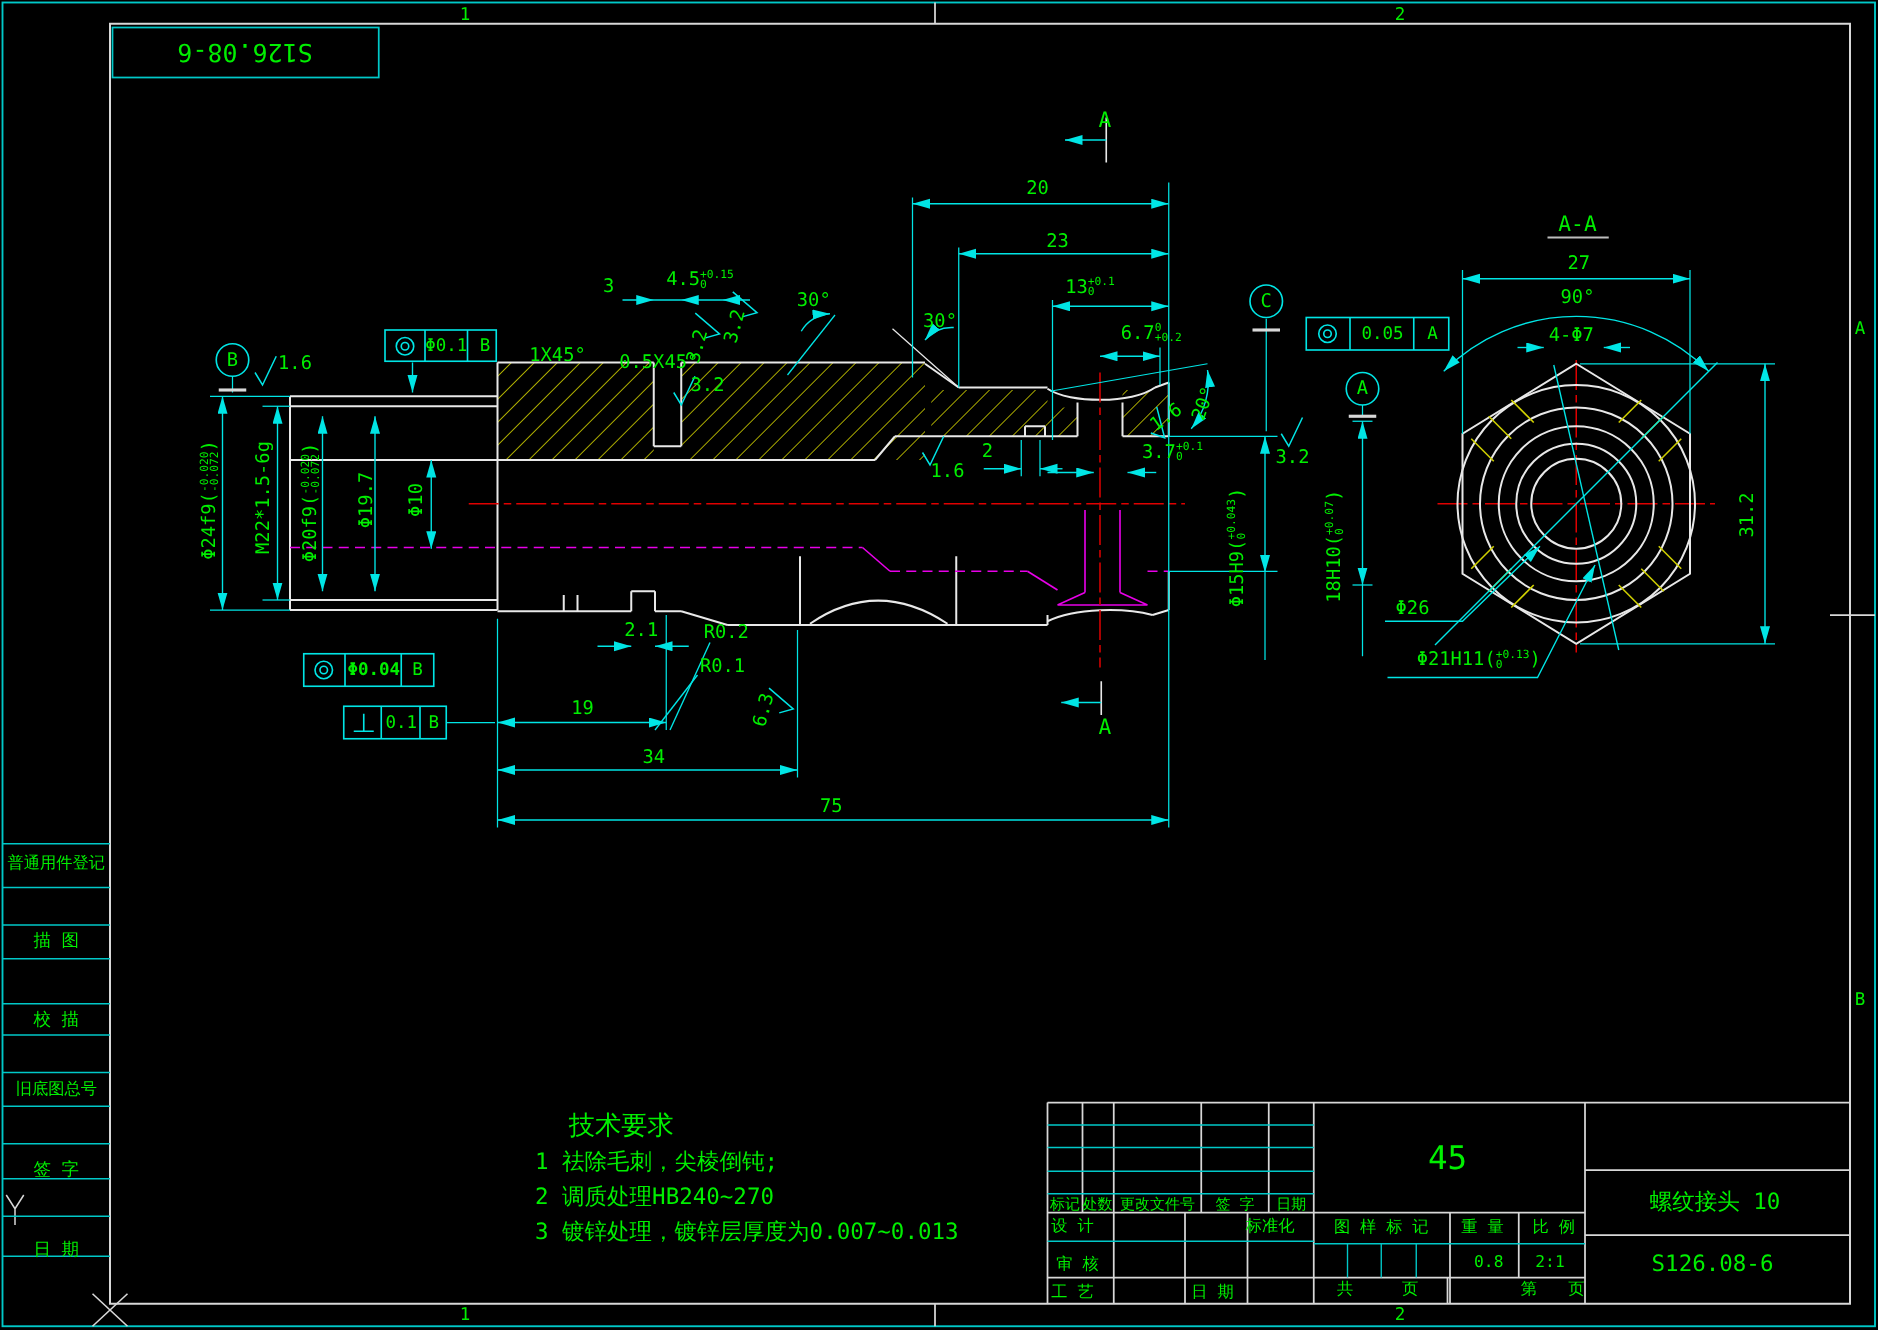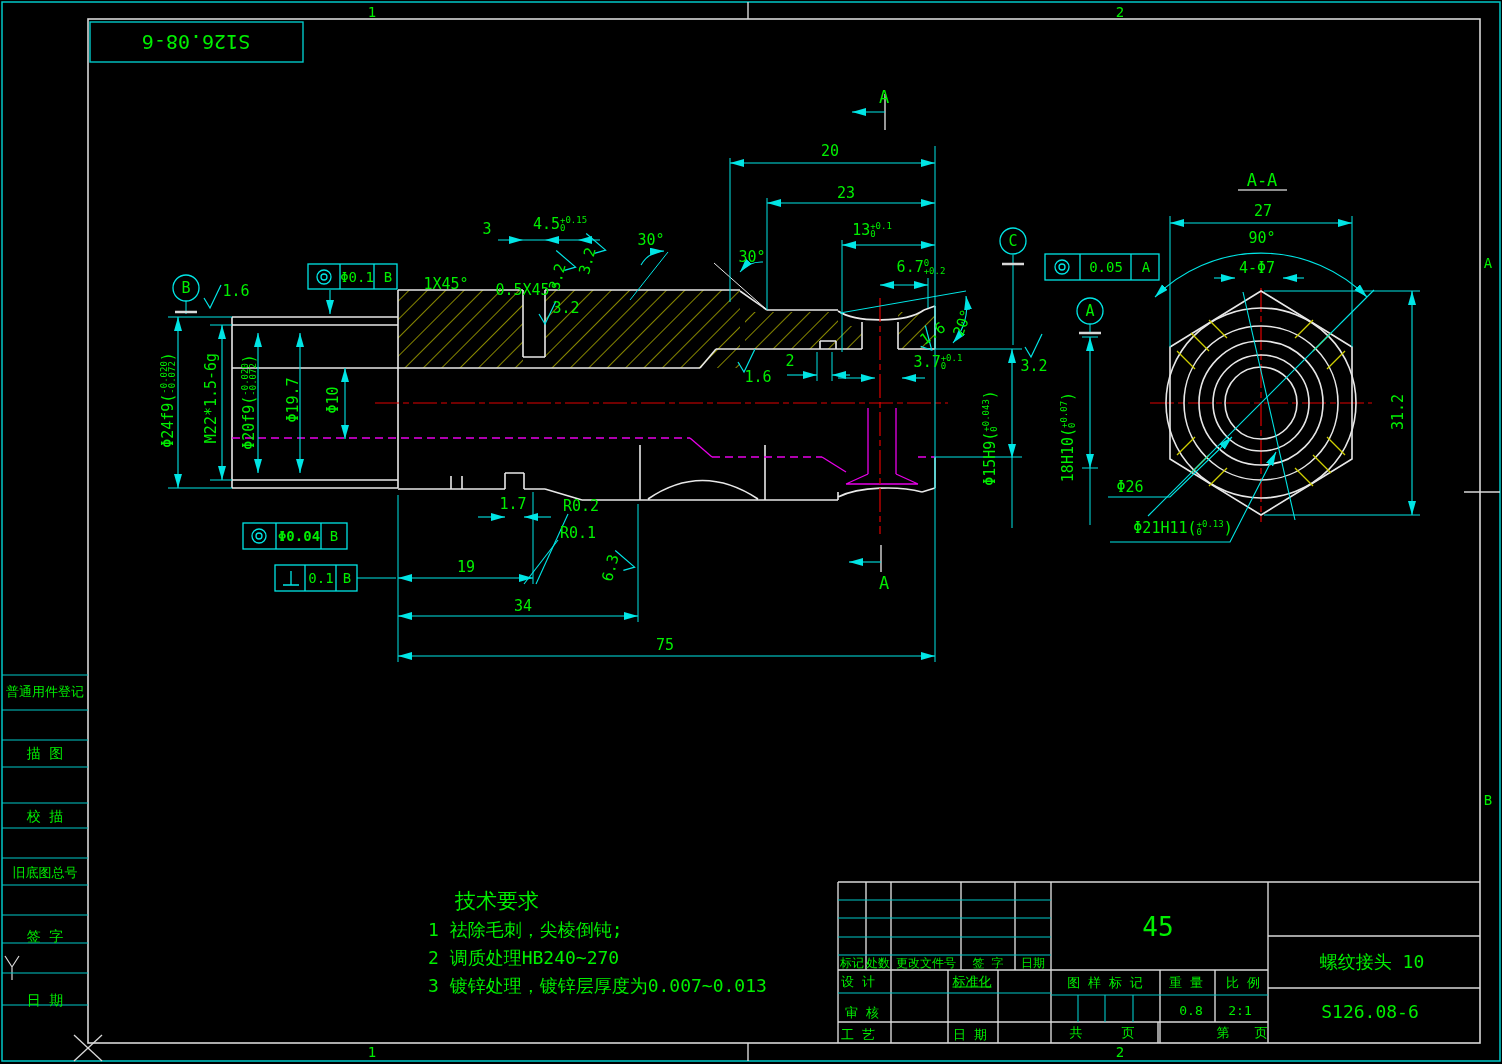--- a/index.html
+++ b/index.html
@@ -328,21 +328,21 @@
         <span>-0.020</span>
         <span>-0.072</span>
       </span>)</div>
     <div class="ann" style="left: 211px; top: 398px; transform: translate(-50%, -50%) rotate(-90deg);">M22*1.5-6g</div>
     <div class="ann" style="left: 249px; top: 402px; transform: translate(-50%, -50%) rotate(-90deg);">Φ20f9(<span class="st">
         <span>-0.020</span>
         <span>-0.072</span>
       </span>)</div>
     <div class="ann" style="left: 293px; top: 400px; transform: translate(-50%, -50%) rotate(-90deg);">Φ19.7</div>
     <div class="ann" style="left: 333px; top: 400px; transform: translate(-50%, -50%) rotate(-90deg);">Φ10</div>
-    <div class="ann" style="left: 513px; top: 504px; transform: translate(-50%, -50%) rotate(0deg);">1.7</div>
+    <div class="ann" style="left: 513px; top: 504px; transform: translate(-50%, -50%) rotate(0deg);">2.1</div>
     <div class="ann" style="left: 581px; top: 506px; transform: translate(-50%, -50%) rotate(0deg);">R0.2</div>
     <div class="ann" style="left: 578px; top: 533px; transform: translate(-50%, -50%) rotate(0deg);">R0.1</div>
     <div class="ann" style="left: 466px; top: 567px; transform: translate(-50%, -50%) rotate(0deg);">19</div>
     <div class="ann" style="left: 611px; top: 568px; transform: translate(-50%, -50%) rotate(-75deg);">6.3</div>
     <div class="ann" style="left: 523px; top: 606px; transform: translate(-50%, -50%) rotate(0deg);">34</div>
     <div class="ann" style="left: 665px; top: 645px; transform: translate(-50%, -50%) rotate(0deg);">75</div>
     <div class="ann" style="left: 1262px; top: 180px; font-size: 17px; transform: translate(-50%, -50%) rotate(0deg);">A-A</div>
     <div class="ann" style="left: 1263px; top: 211px; transform: translate(-50%, -50%) rotate(0deg);">27</div>
     <div class="ann" style="left: 1262px; top: 238px; transform: translate(-50%, -50%) rotate(0deg);">90°</div>
     <div class="ann" style="left: 1257px; top: 268px; transform: translate(-50%, -50%) rotate(0deg);">4-Φ7</div>
@@ -372,21 +372,21 @@
     <div class="ann" style="left: 45px; top: 816px; font-size: 14px; transform: translate(-50%, -50%) rotate(0deg);">校  描</div>
     <div class="ann" style="left: 45px; top: 872px; font-size: 13px; transform: translate(-50%, -50%) rotate(0deg);">旧底图总号</div>
     <div class="ann" style="left: 45px; top: 936px; font-size: 14px; transform: translate(-50%, -50%) rotate(0deg);">签  字</div>
     <div class="ann" style="left: 45px; top: 1000px; font-size: 14px; transform: translate(-50%, -50%) rotate(0deg);">日  期</div>
     <div class="ann" style="left: 852px; top: 963px; font-size: 12px; transform: translate(-50%, -50%) rotate(0deg);">标记</div>
     <div class="ann" style="left: 878px; top: 963px; font-size: 12px; transform: translate(-50%, -50%) rotate(0deg);">处数</div>
     <div class="ann" style="left: 926px; top: 963px; font-size: 12px; transform: translate(-50%, -50%) rotate(0deg);">更改文件号</div>
     <div class="ann" style="left: 988px; top: 963px; font-size: 12px; transform: translate(-50%, -50%) rotate(0deg);">签 字</div>
     <div class="ann" style="left: 1033px; top: 963px; font-size: 12px; transform: translate(-50%, -50%) rotate(0deg);">日期</div>
     <div class="ann" style="left: 858px; top: 981px; font-size: 13px; transform: translate(-50%, -50%) rotate(0deg);">设 计</div>
-    <div class="ann" style="left: 972px; top: 981px; font-size: 13px; transform: translate(-50%, -50%) rotate(0deg); text-decoration: underline;">标准化</div>
+    <div class="ann" style="left: 1016px; top: 981px; font-size: 13px; transform: translate(-50%, -50%) rotate(0deg);">标准化</div>
     <div class="ann" style="left: 862px; top: 1012px; font-size: 13px; transform: translate(-50%, -50%) rotate(0deg);">审 核</div>
     <div class="ann" style="left: 858px; top: 1034px; font-size: 13px; transform: translate(-50%, -50%) rotate(0deg);">工 艺</div>
     <div class="ann" style="left: 970px; top: 1034px; font-size: 13px; transform: translate(-50%, -50%) rotate(0deg);">日 期</div>
     <div class="ann" style="left: 1105px; top: 982px; font-size: 13px; transform: translate(-50%, -50%) rotate(0deg);">图 样 标 记</div>
     <div class="ann" style="left: 1186px; top: 982px; font-size: 13px; transform: translate(-50%, -50%) rotate(0deg);">重 量</div>
     <div class="ann" style="left: 1243px; top: 982px; font-size: 13px; transform: translate(-50%, -50%) rotate(0deg);">比 例</div>
     <div class="ann" style="left: 1191px; top: 1010px; font-size: 13px; transform: translate(-50%, -50%) rotate(0deg);">0.8</div>
     <div class="ann" style="left: 1240px; top: 1010px; font-size: 13px; transform: translate(-50%, -50%) rotate(0deg);">2:1</div>
     <div class="ann" style="left: 1076px; top: 1032px; font-size: 13px; transform: translate(-50%, -50%) rotate(0deg);">共</div>
     <div class="ann" style="left: 1128px; top: 1032px; font-size: 13px; transform: translate(-50%, -50%) rotate(0deg);">页</div>

